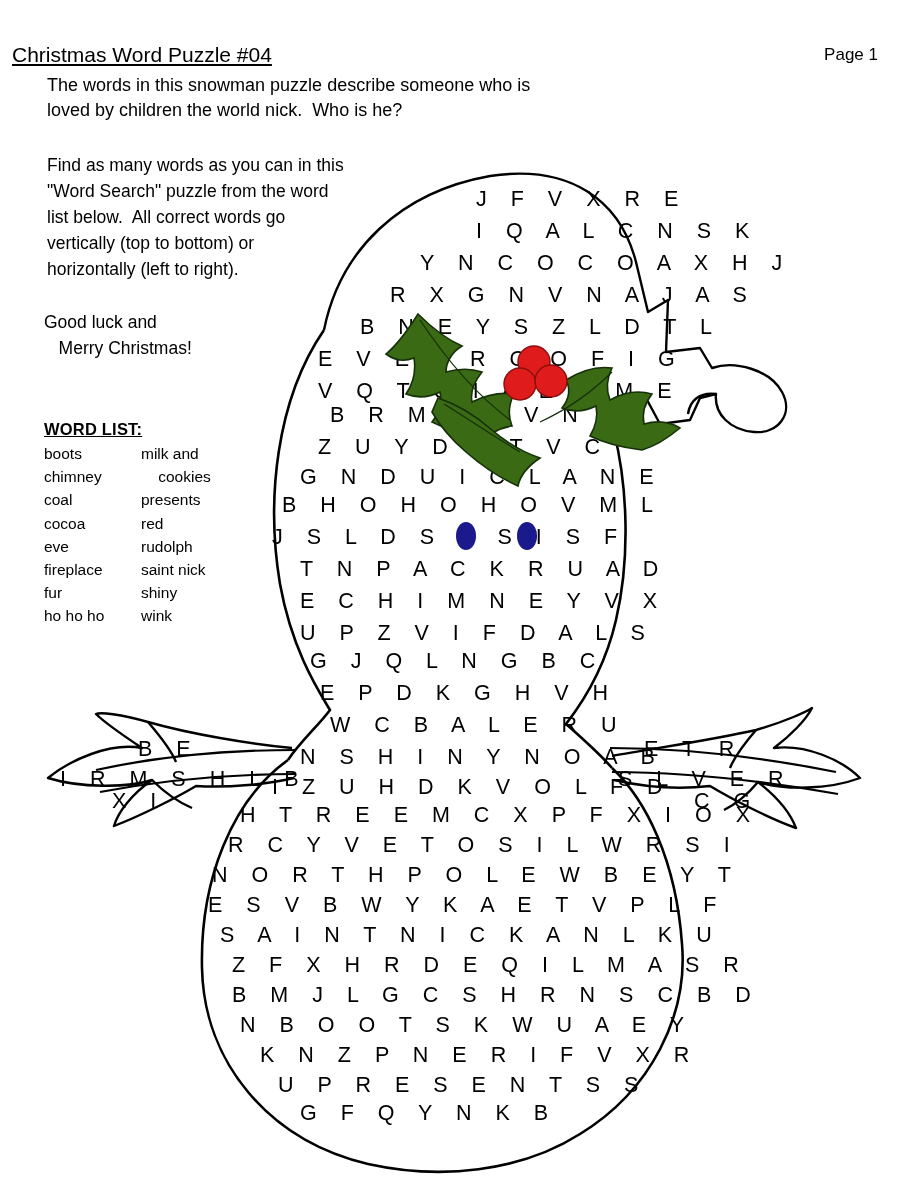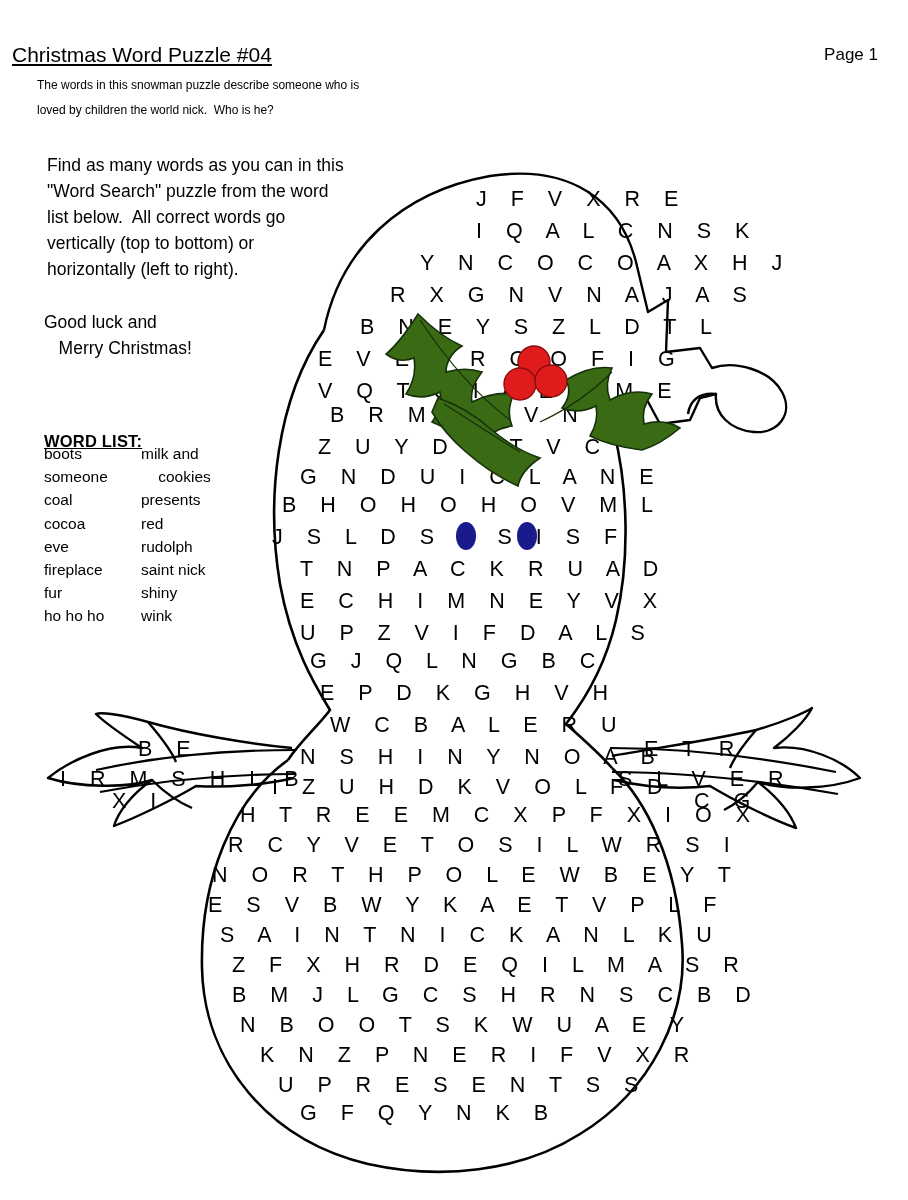--- a/index.html
+++ b/index.html
@@ -37,24 +37,24 @@
     position: absolute;
     right: 30px;
     top: 6px;
     font-size: 17px;
     white-space: nowrap;
   }
 
   
   #intro-block {
     position: absolute;
-    left: 37px;
+    left: 47px;
     top: 73px;
     width: 640px;
-    font-size: 12px;
+    font-size: 18px;
     line-height: 25px;
   }
   #intro-block .line { white-space: pre; }
 
   #instructions-block {
     position: absolute;
     left: 47px;
     top: 152px;
     width: 400px;
     font-size: 17.5px;
@@ -69,21 +69,21 @@
     width: 330px;
     font-size: 17.5px;
     line-height: 26px;
   }
   #goodluck-block .line { white-space: pre; }
 
   
   #wordlist-title {
     position: absolute;
     left: 44px;
-    top: 432px;
+    top: 420px;
     font-size: 16.5px;
     font-weight: bold;
     text-decoration: underline;
     letter-spacing: 0.2px;
   }
   #wordlist {
     position: absolute;
     left: 44px;
     top: 442px;
     width: 230px;
@@ -140,21 +140,21 @@
   <div class="line">   Merry Christmas!</div>
 </div>
 
 <div id="wordlist-title">WORD LIST:</div>
 <div id="wordlist">
   <div class="row">
     <span class="col-a">boots</span>
     <span class="col-b">milk and</span>
   </div>
   <div class="row">
-    <span class="col-a">someone</span>
+    <span class="col-a">chimney</span>
     <span class="col-b">    cookies</span>
   </div>
   <div class="row">
     <span class="col-a">coal</span>
     <span class="col-b">presents</span>
   </div>
   <div class="row">
     <span class="col-a">cocoa</span>
     <span class="col-b">red</span>
   </div>

